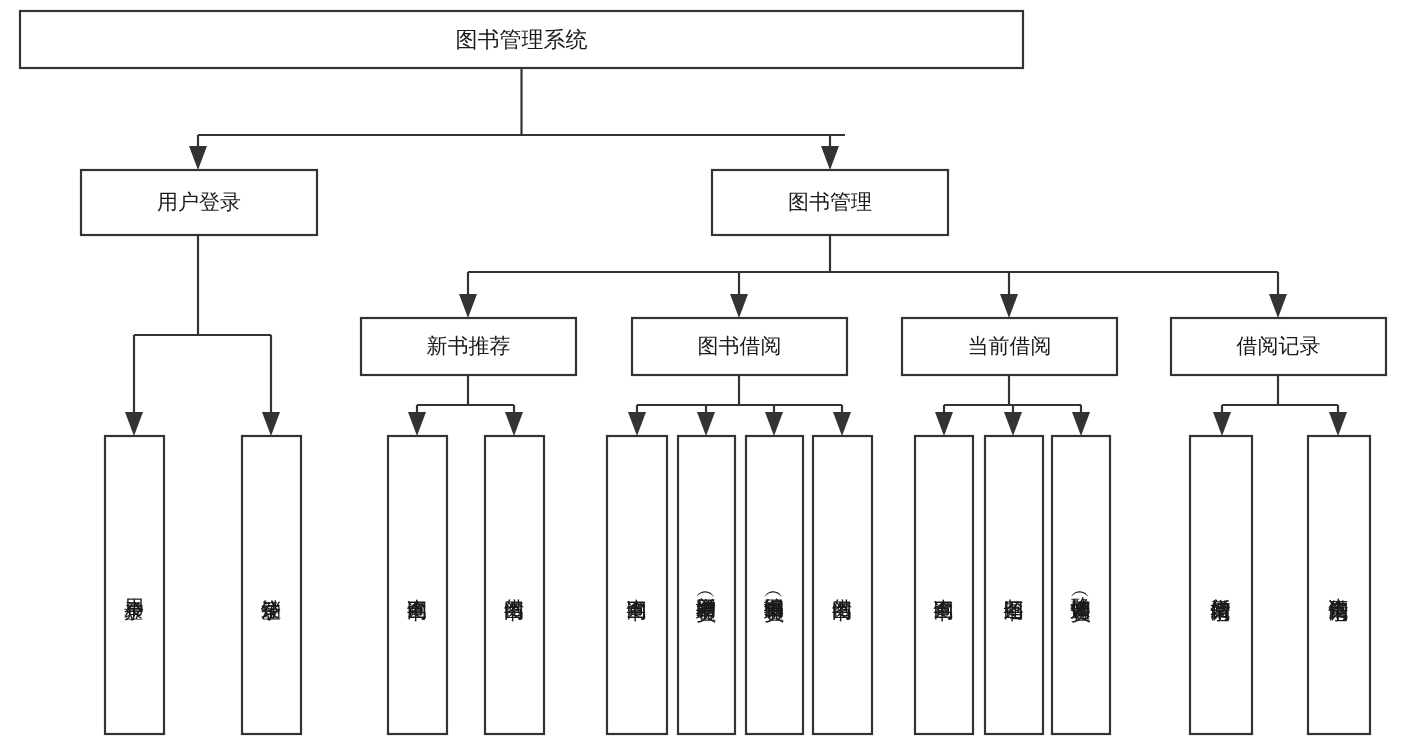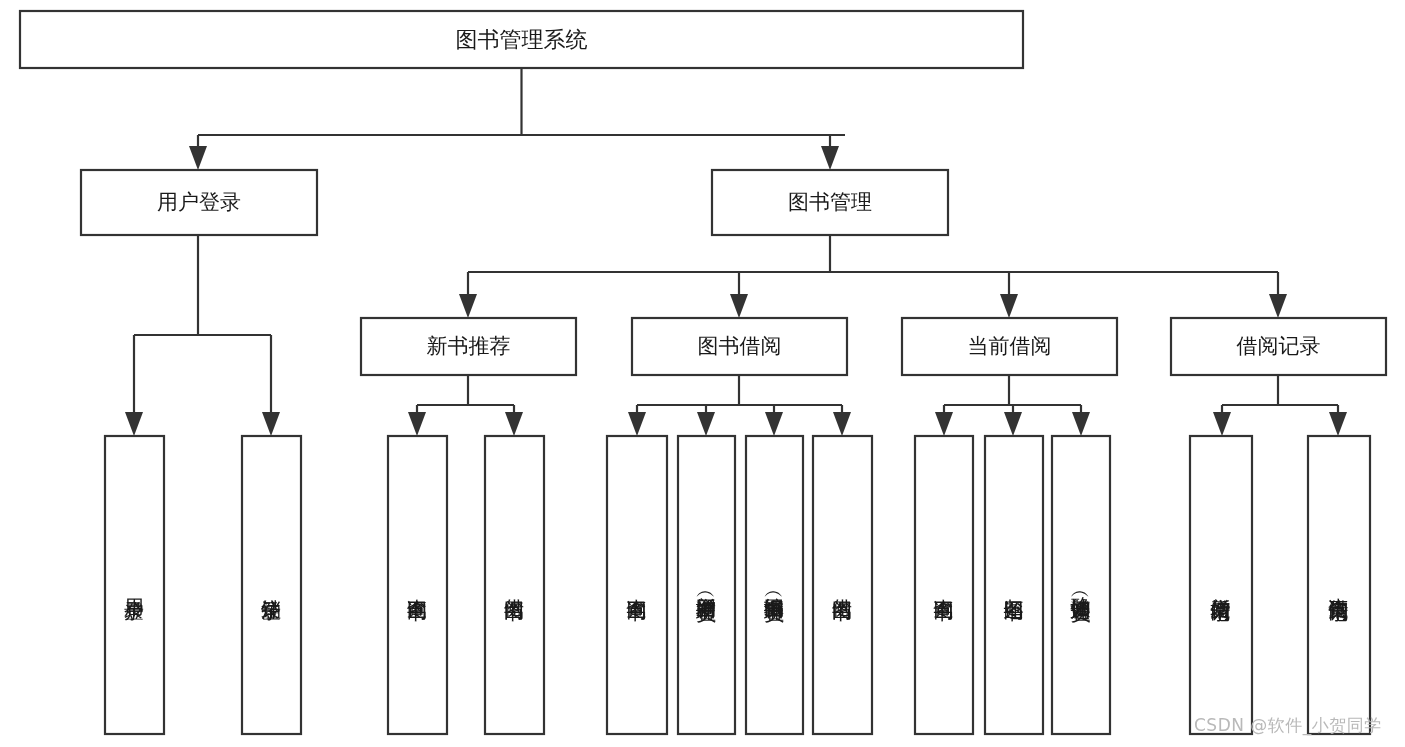--- a/index.html
+++ b/index.html
@@ -203,15 +203,14 @@
   <div class="vlabel" style="left:746px; top:436px; width:57px; height:298px;">编辑图书（管理员）</div>
   <div class="vlabel" style="left:813px; top:436px; width:59px; height:298px;">借阅图书</div>
 
   <div class="vlabel" style="left:915px; top:436px; width:58px; height:298px;">查询图书</div>
   <div class="vlabel" style="left:985px; top:436px; width:58px; height:298px;">归还图书</div>
   <div class="vlabel" style="left:1052px; top:436px; width:58px; height:298px;">确认归还（管理员）</div>
 
   <div class="vlabel" style="left:1190px; top:436px; width:62px; height:298px;">新增借阅记录</div>
   <div class="vlabel" style="left:1308px; top:436px; width:62px; height:298px;">查询借阅记录</div>
 
-  <div class="watermark" style="left:1194px; top:714px;">CSDN @软件_小贺同学</div>
 
 </div>
 
 </body></html>

